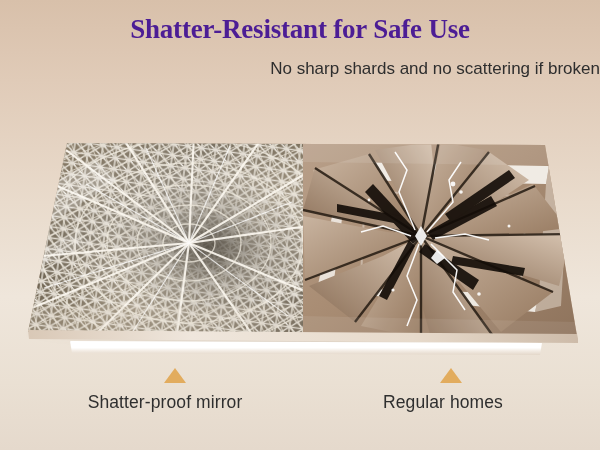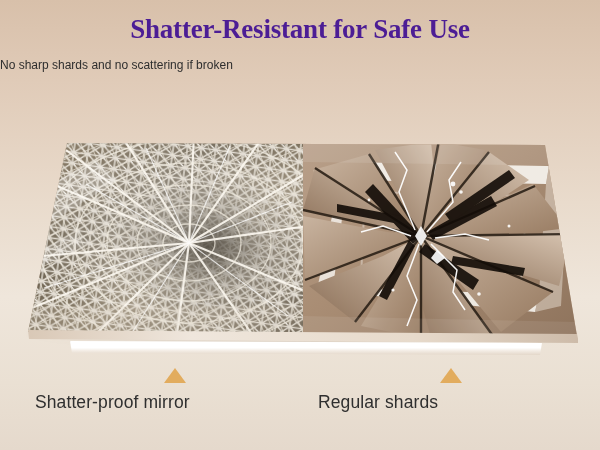--- a/index.html
+++ b/index.html
@@ -40,22 +40,22 @@
     font-size: 27px;
     letter-spacing: -0.2px;
     color: #4c1d95;
     line-height: 1.1;
   }
   .subline {
     position: absolute;
     top: 57px;
     left: 0;
     width: 600px;
-    text-align: left;
-    font-size: 12px;
+    text-align: right;
+    font-size: 17px;
     color: #2e2e2e;
     line-height: 1.42;
   }
   .subline .l2 { display:block; }
 
   
   .slab-wrap {
     position: absolute;
     left: 0;
     top: 0;
@@ -130,20 +130,21 @@
     border-bottom: 15px solid #e2ac5e;
   }
   .marker-left  { left: 164px; top: 368px; }
   .marker-right { left: 440px; top: 368px; }
 
   .caption {
     position: absolute;
     top: 392px;
     font-size: 17.5px;
     color: #2f2f2f;
+    text-align: center;
     white-space: nowrap;
     letter-spacing: .1px;
   }
   .caption-left  { left: 35px;  width: 260px; }
   .caption-right { left: 318px; width: 250px; }
 </style>
 </head>
 <body>
 
 <div class="stage">
@@ -331,15 +332,15 @@
     </div>
 
     <div class="slab-edge"></div>
     <div class="front-bar"></div>
   </div>
 
   <div class="marker marker-left"></div>
   <div class="marker marker-right"></div>
 
   <div class="caption caption-left">Shatter-proof mirror</div>
-  <div class="caption caption-right">Regular shards</div>
+  <div class="caption caption-right">Regular homes</div>
 
 </div>
 
 </body></html>

